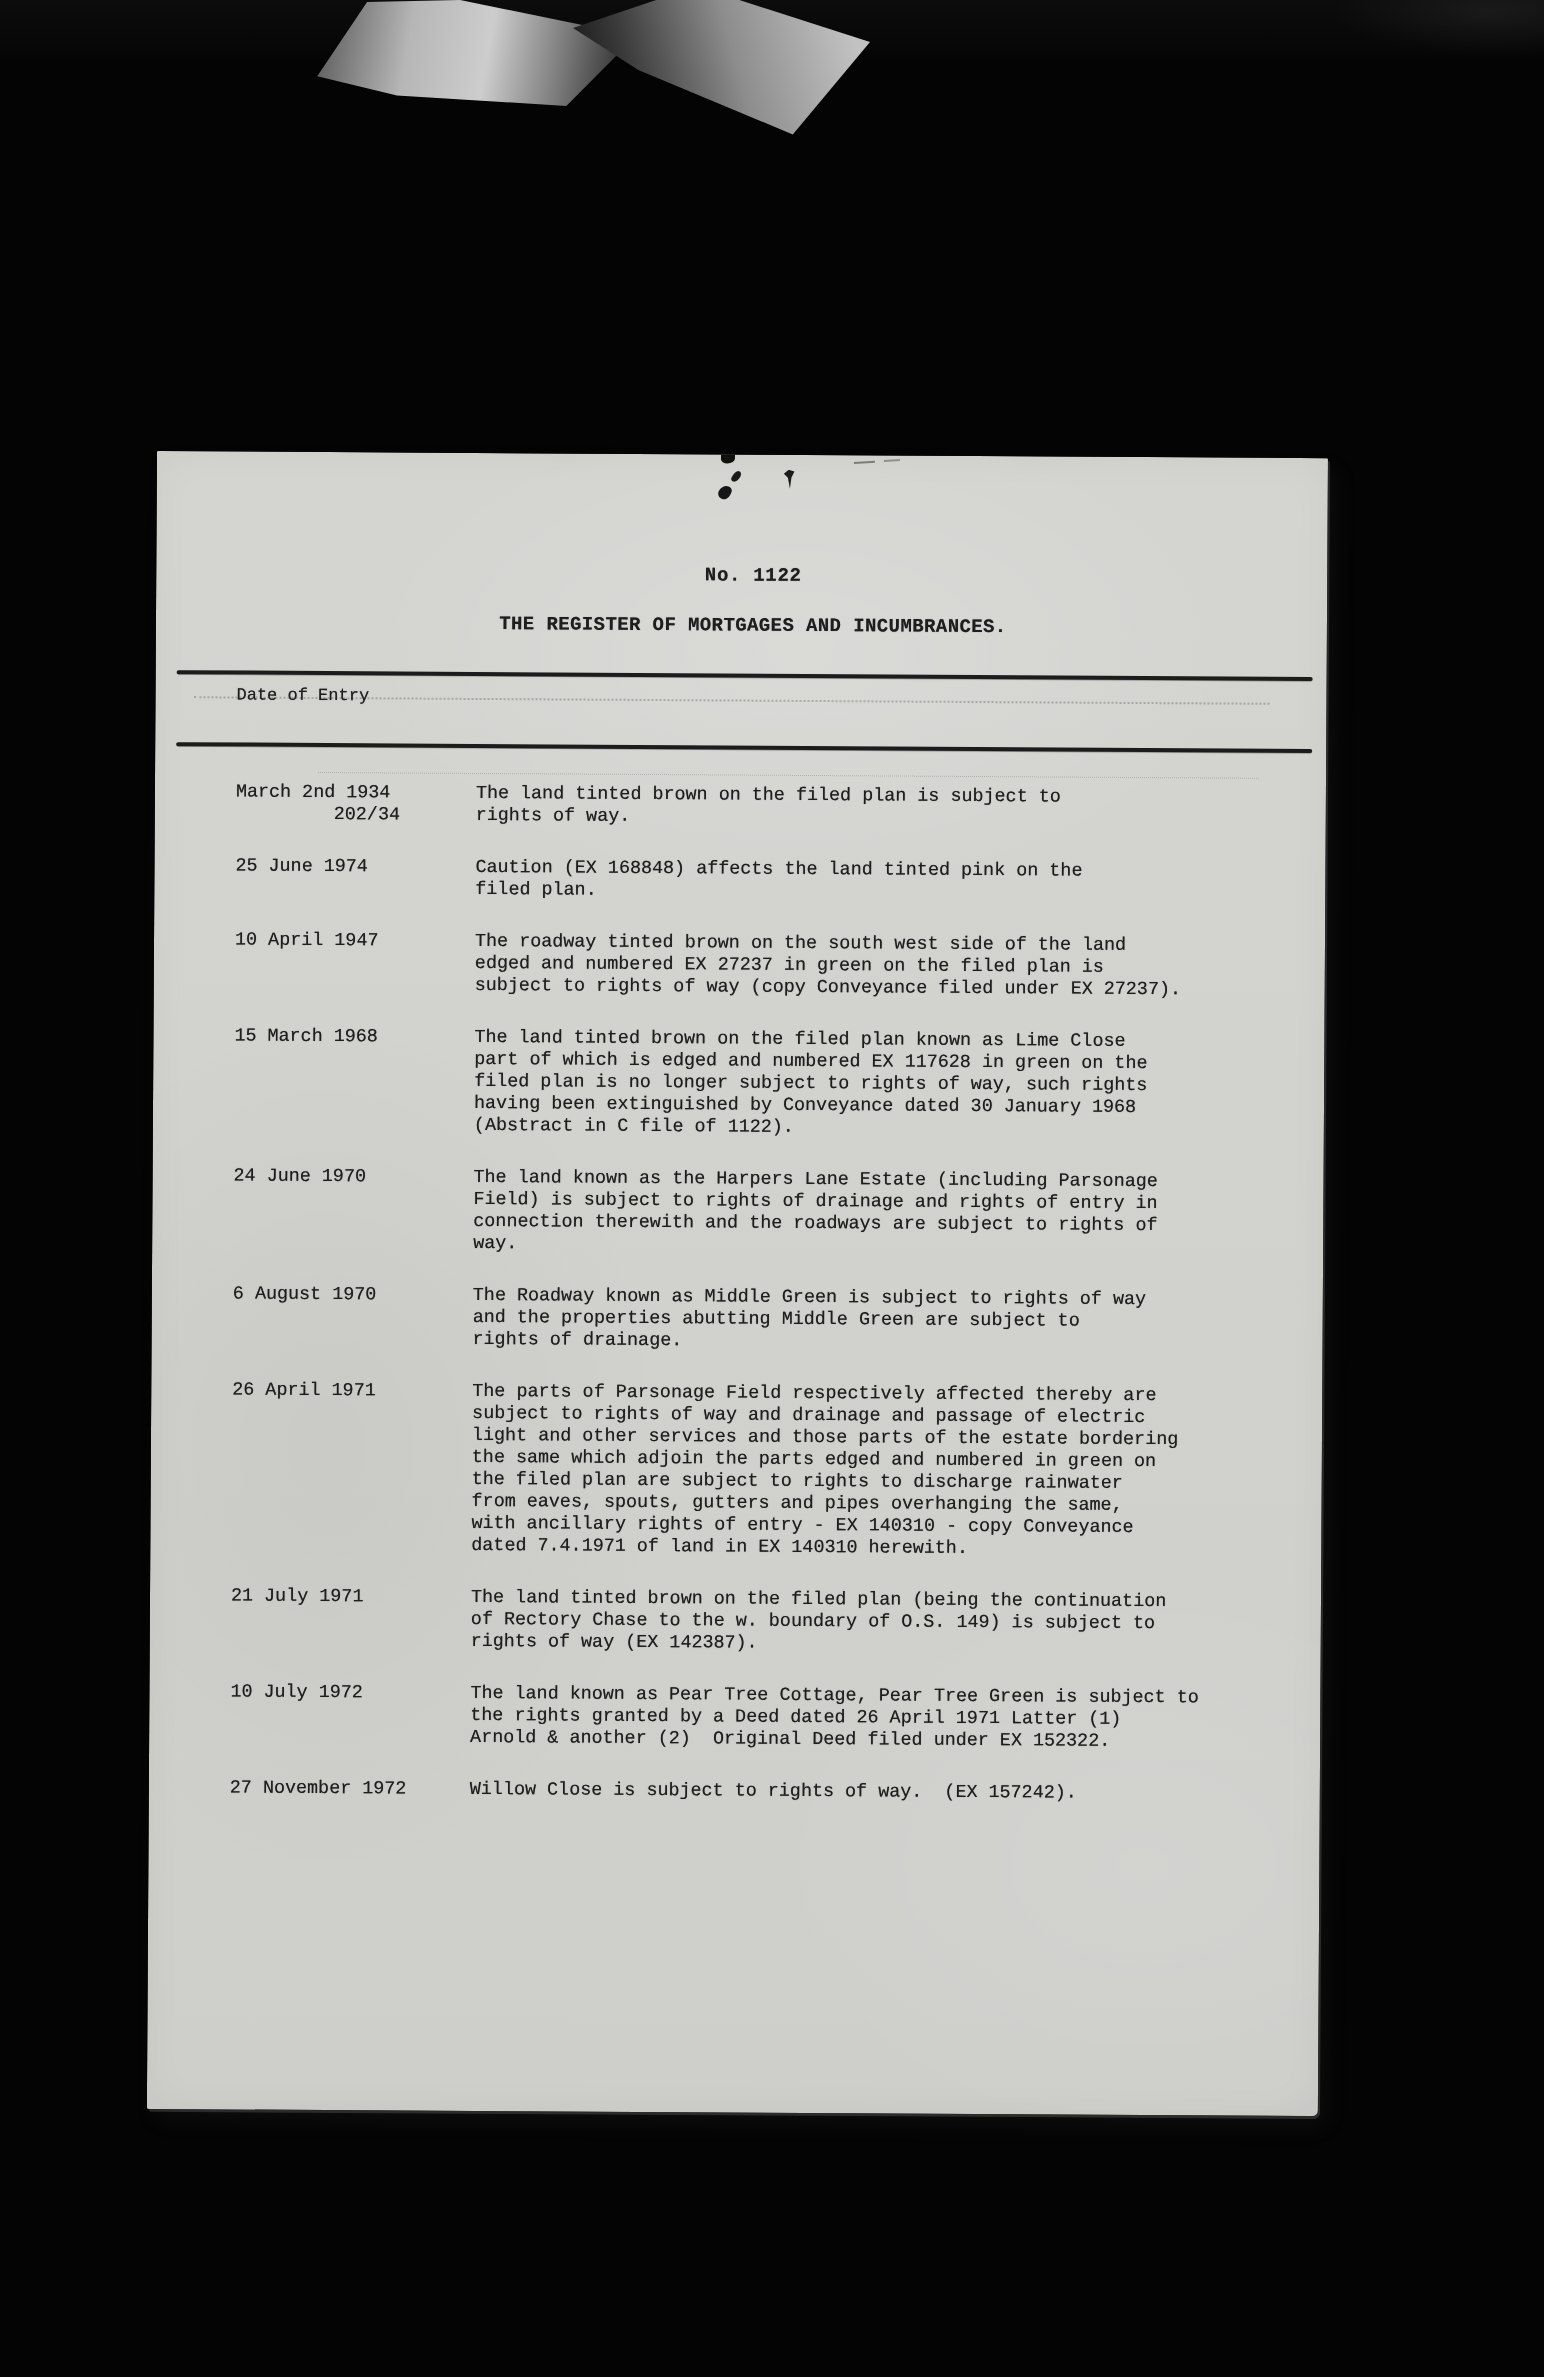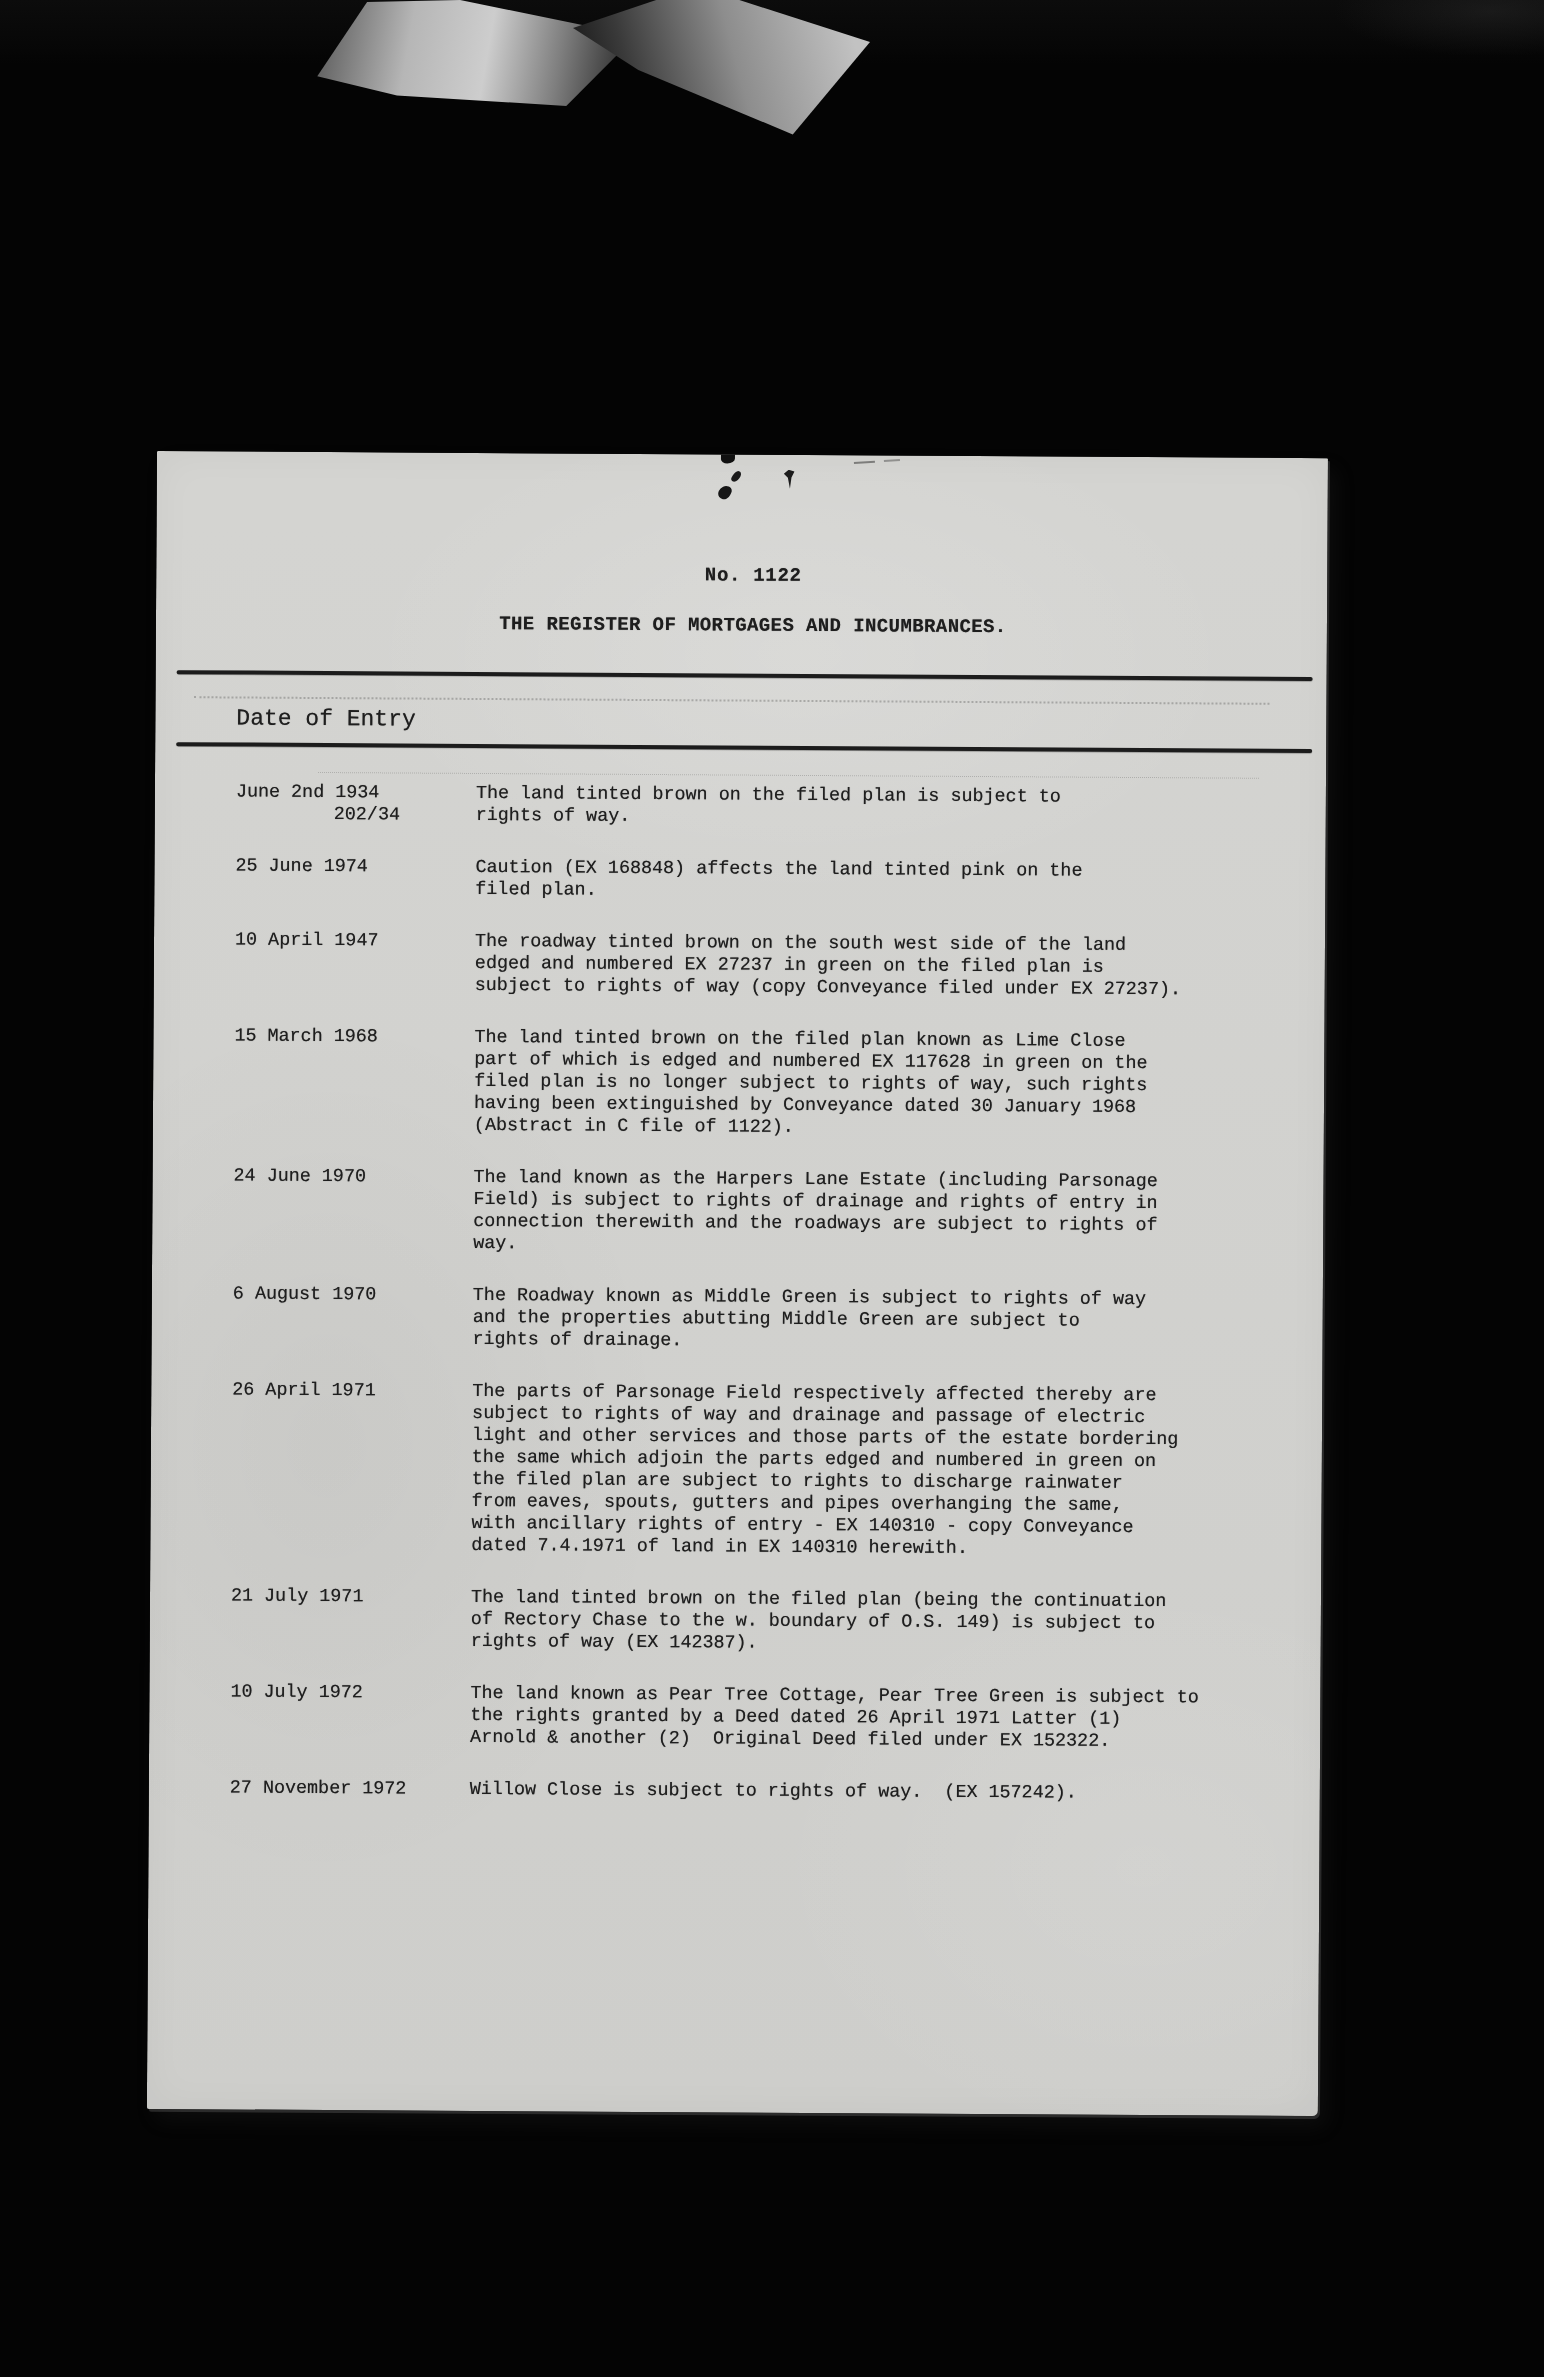--- a/index.html
+++ b/index.html
@@ -57,21 +57,21 @@
   .num   { font-size:19px; font-weight:bold; line-height:22px; letter-spacing:0.7px; }
   .title { font-size:19px; font-weight:bold; line-height:22px; margin-top:28px; letter-spacing:0.4px; }
   
   .rule { position:absolute; left:21px; width:1136px; height:4.2px; background:#1c1c1c; border-radius:2.1px;
           box-shadow:0 0.7px 0.7px rgba(30,30,30,0.35); }
   .rule-top    { top:219px; }
   .rule-bottom { top:291px; }
   .dotted { position:absolute; height:0; border-top:2.1px dotted rgba(45,45,45,0.28); }
   .dotted-a { top:245px; left:39px;  width:1075px; }
   .dotted-b { top:320px; left:163px; width:941px; border-top-width:1.4px; opacity:0.8; }
-  .col-header { position:absolute; top:256px; left:81px; font-size:23px; line-height:22px; }
+  .col-header { position:absolute; top:233px; left:81px; font-size:17px; line-height:22px; }
   
   .entries { position:absolute; top:330px; left:81px; width:1032px; }
   .entry { display:flex; align-items:flex-start; margin-bottom:30px; }
   .edate { width:240px; font-size:18.4px; line-height:22px; flex:none; }
   .edate .d2 { display:block; padding-left:98px; }
   .etext { flex:1; font-size:18.4px; line-height:22px; white-space:pre-wrap; }
 </style>
 </head>
 <body>
 
@@ -100,21 +100,21 @@
   <div class="rule rule-top"></div>
   <div class="dotted dotted-a"></div>
   <div class="col-header">Date of Entry</div>
   <div class="rule rule-bottom"></div>
   <div class="dotted dotted-b"></div>
 
   <div class="entries">
 
     <div class="entry">
       <div class="edate">
-        <span class="d1">June 2nd 1934</span>
+        <span class="d1">March 2nd 1934</span>
         <span class="d2">202/34</span>
       </div>
       <div class="etext">The land tinted brown on the filed plan is subject to
 rights of way.</div>
     </div>
 
     <div class="entry">
       <div class="edate">25 June 1974</div>
       <div class="etext">Caution (EX 168848) affects the land tinted pink on the
 filed plan.</div>

